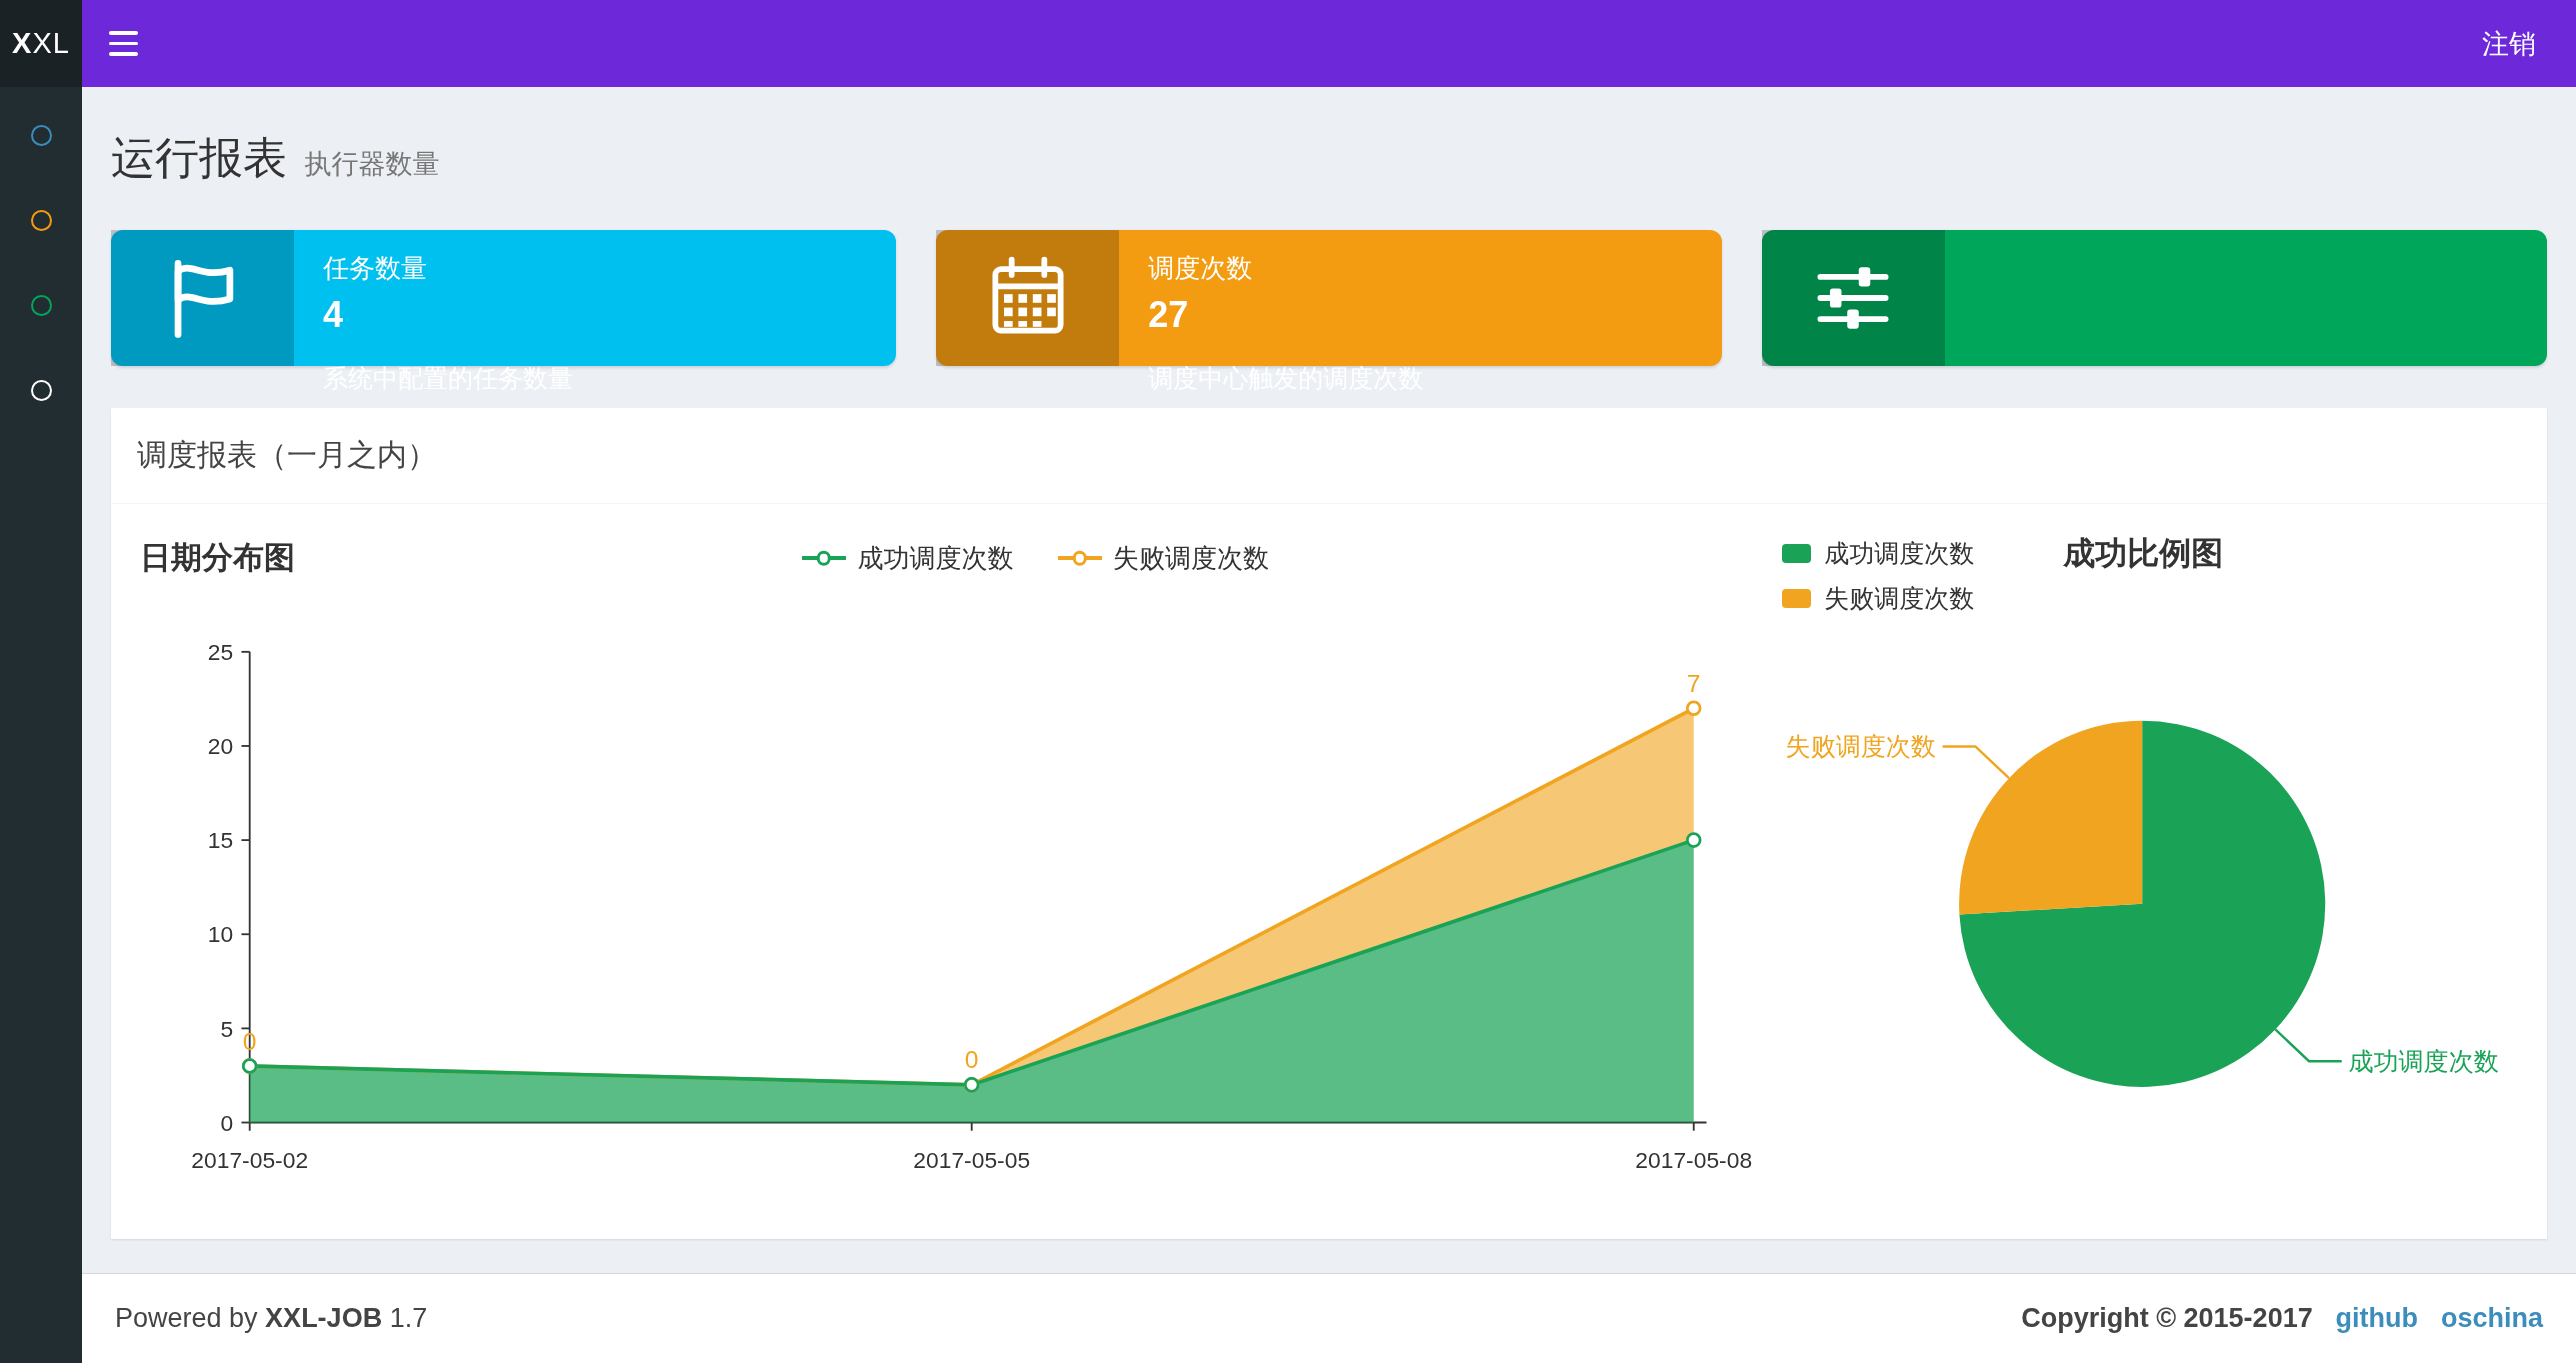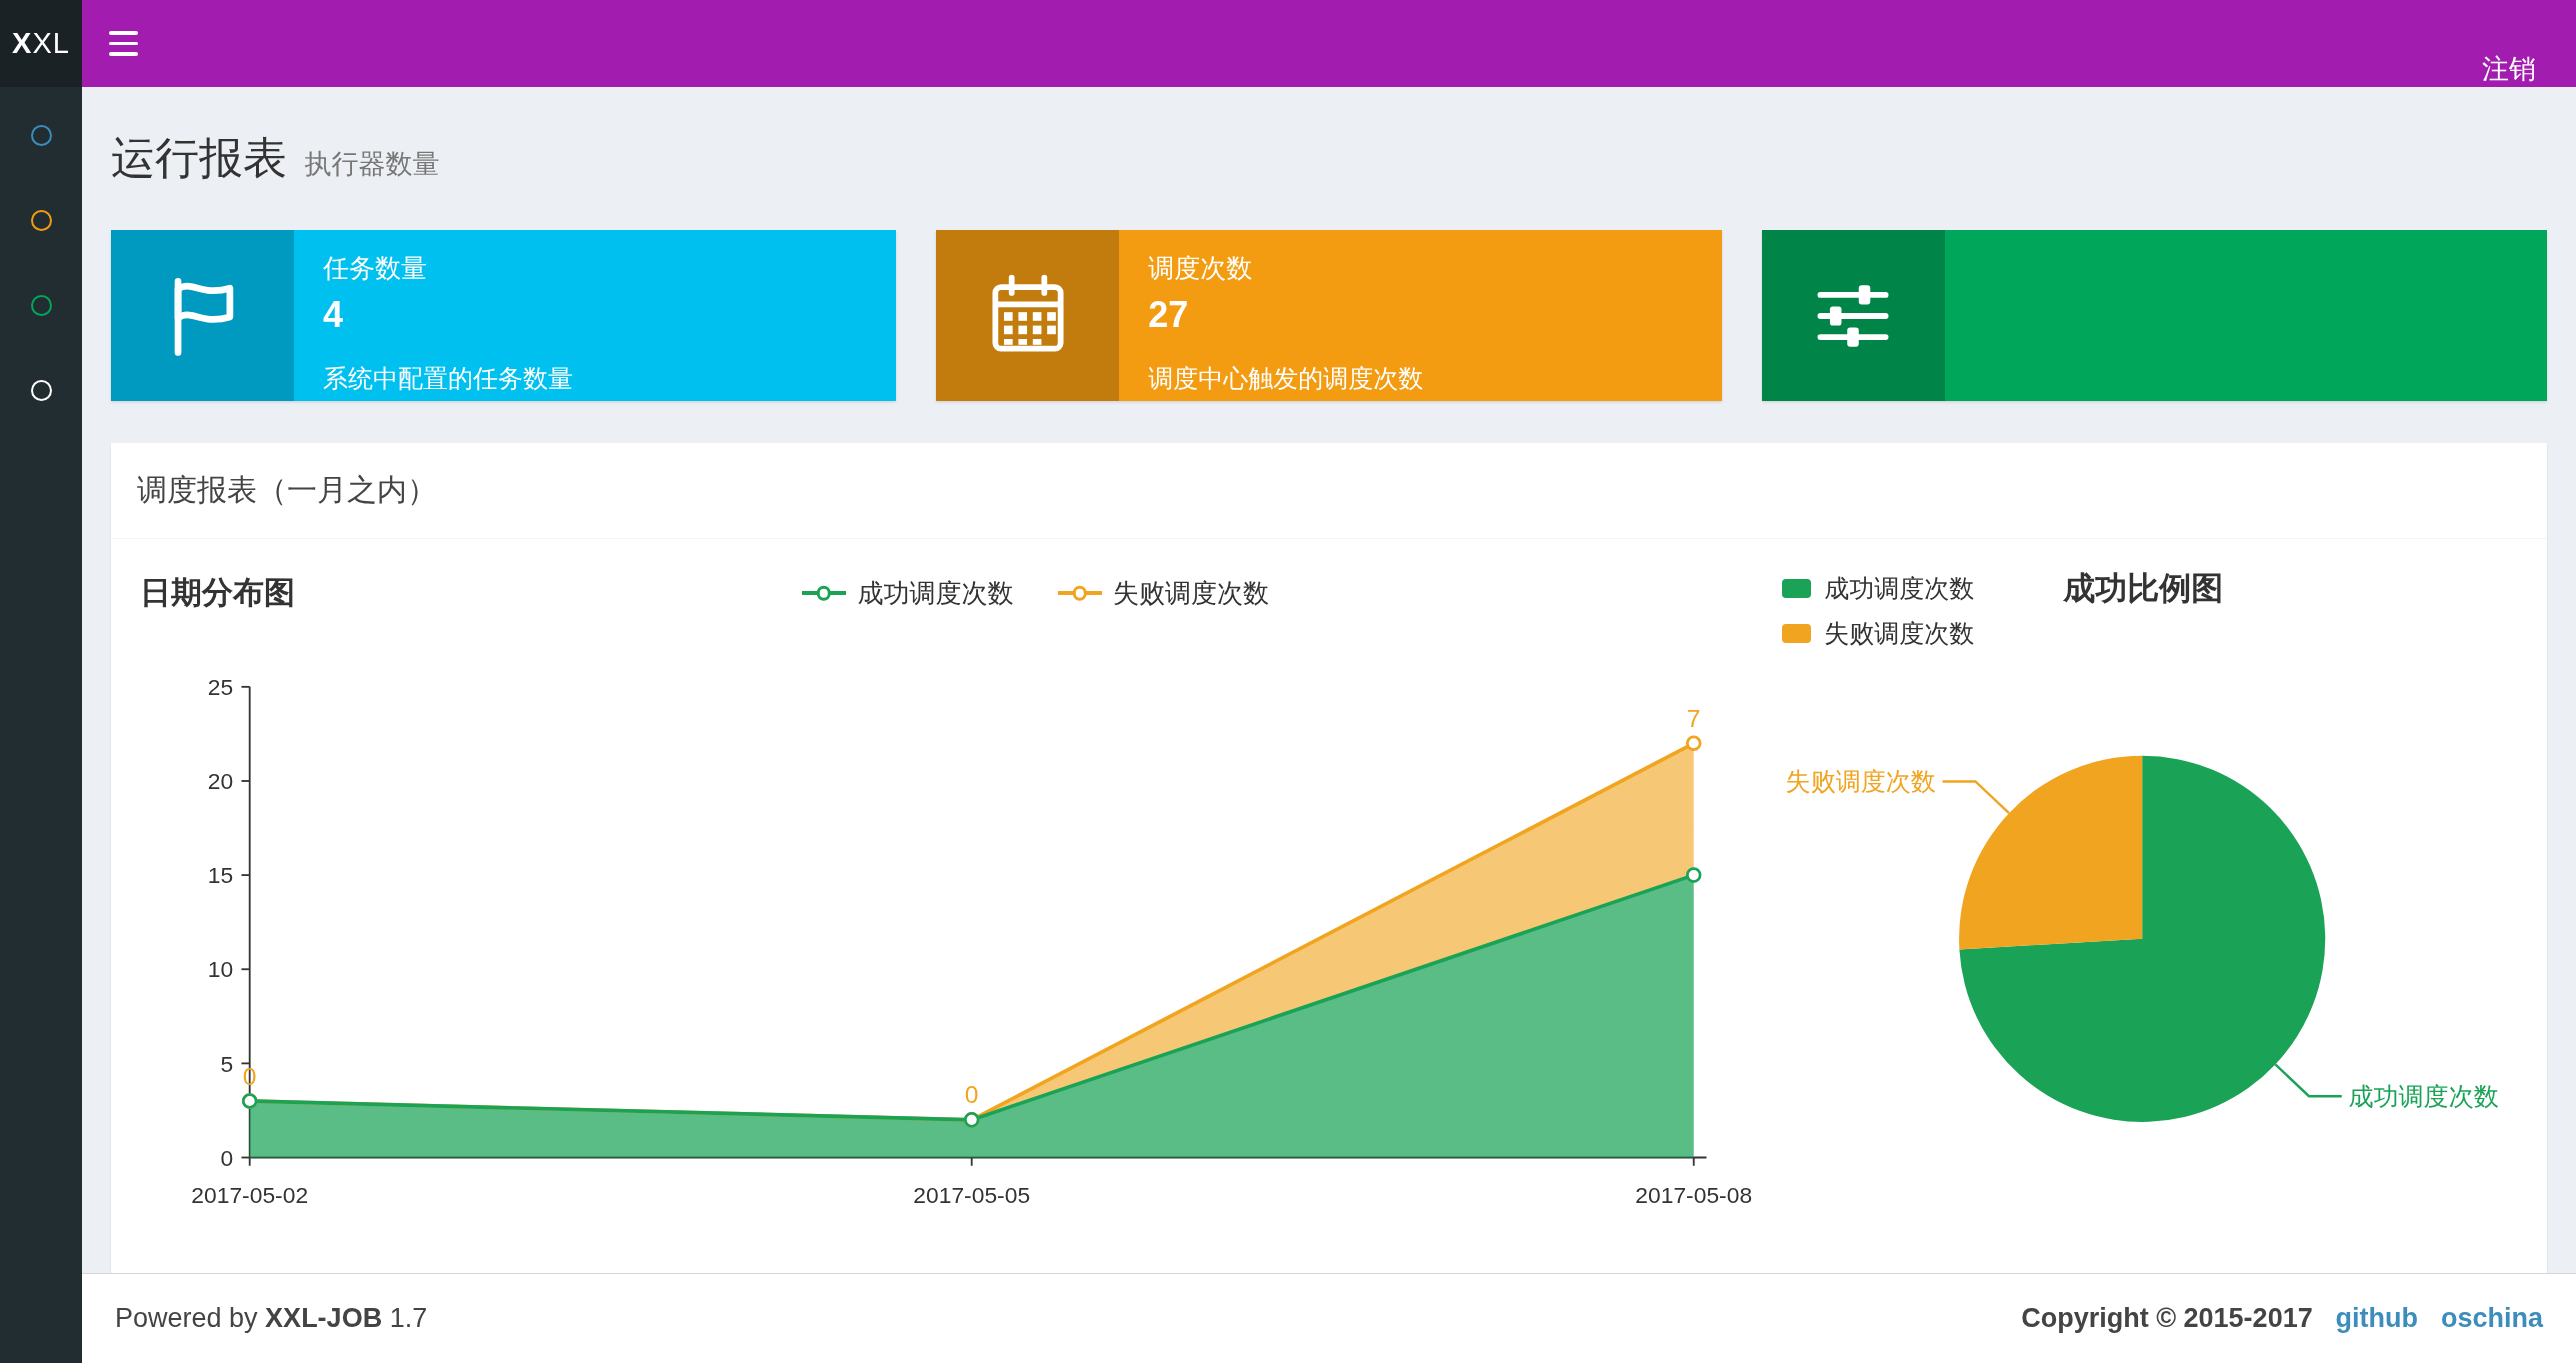--- a/index.html
+++ b/index.html
@@ -23,21 +23,21 @@
   .sidebar { position:absolute; left:0; top:87px; bottom:0; width:82px; background:#222d32; padding-top:5.8px; }
   .sb-item { height:85px; display:flex; align-items:center; justify-content:center; cursor:pointer; }
   .sb-circle { width:21px; height:21px; border-radius:50%; border:2.9px solid #fff; }
   
   .content { margin-left:82px; padding:27px 29px 0; }
   .page-header { display:flex; align-items:baseline; gap:17.4px; padding-top:15.4px; }
   .page-title { font-size:44px; font-weight:500; color:#333; }
   .page-subtitle { font-size:27px; color:#777; font-weight:400; }
   
   .boxes { display:flex; gap:40px; margin-top:42px; }
-  .info-box { flex:1; height:171px; display:flex; color:#fff; box-shadow:0 1.9px 2.9px rgba(0,0,0,.12); }
+  .info-box { flex:1; height:136px; display:flex; color:#fff; box-shadow:0 1.9px 2.9px rgba(0,0,0,.12);border-radius:12px; }
   .ib-icon { width:183px; background:rgba(0,0,0,.2); display:flex; align-items:center; justify-content:center; }
   .ib-content { flex:1; padding:21px 29px 17.4px; display:flex; flex-direction:column; }
   .ib-text { font-size:26px; }
   .ib-number { font-size:36px; font-weight:bold; margin-top:7.7px; }
   .ib-progress { height:3.9px; background:#fff; margin:14.5px 0 11.6px; }
   .ib-desc { font-size:25px; }
   
   .panel { background:#fff; margin-top:42px; box-shadow:0 1px 1.9px rgba(0,0,0,.1); }
   .panel-header { padding:27px 26px; font-size:30px; color:#444; border-bottom:1px solid #f4f4f4; font-weight:500; }
   .panel-body { display:flex; padding:33px 29px 39px; }
@@ -66,21 +66,21 @@
   svg text { font-family:"Liberation Sans","DejaVu Sans",sans-serif; }
 </style>
 </head>
 <body>
 
 <header class="navbar">
   <div class="logo" style="background: rgb(26, 34, 38);">
     <b>X</b>
       <span>XL</span>
   </div>
-  <div class="nav-rest" style="background: #a21caf; align-items: flex-end;">
+  <div class="nav-rest" style="background: #6d28d9;">
     <button class="toggle">
       <span></span>
       <span></span>
       <span></span>
     </button>
     <a class="logout">注销</a>
   </div>
 </header>
 
 <aside class="sidebar" style="background: rgb(34, 45, 50);">

